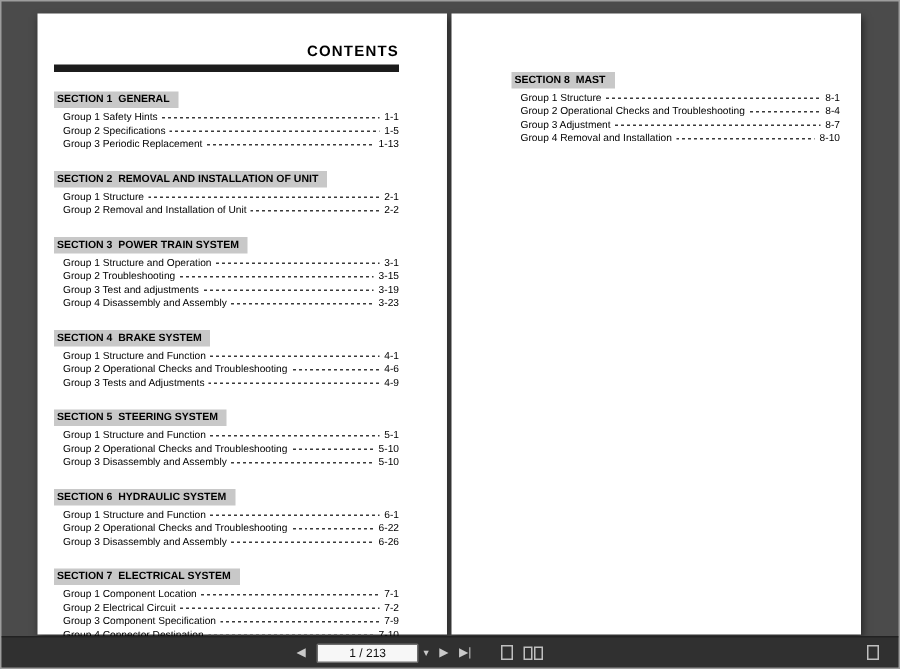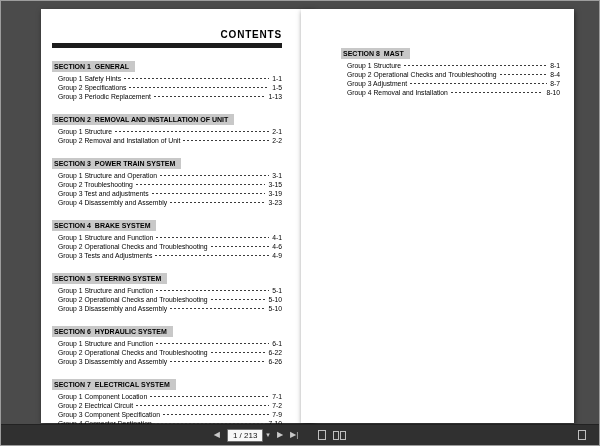--- a/index.html
+++ b/index.html
@@ -13,21 +13,21 @@
     background:#4b4b4b; overflow:hidden;
     border:1px solid #9d9d9d;
   }
   
   .canvas { position:absolute; top:0; left:0; right:0; bottom:21px; }
   .page {
     position:absolute; top:8px; height:414px; width:273px;
     background:#ffffff;
     box-shadow:1px 2px 5px rgba(0,0,0,0.5);
   }
-  .page-left  { left:40px;  padding:14px 32px 0 11px; }
+  .page-left  { left:24px;  padding:14px 32px 0 11px; }
   .page-right { left:300px; padding:26px 14px 0 40px; }
 
   .contents-title {
     text-align:right; font-weight:bold; font-size:10px;
     letter-spacing:0.8px; color:#000; margin-top:6px;
   }
   .contents-rule { height:5px; background:#1c1c1c; margin-top:3px; }
 
   .section { margin-top:7px; }
   .section-title {
@@ -54,21 +54,21 @@
   .tb-center {
     position:absolute; left:0; right:0; top:0; height:100%;
     display:flex; justify-content:center; align-items:center;
     gap:7px; padding-right:40px;
   }
   .tb-btn {
     color:#c9c9c9; font-size:8px; line-height:1; cursor:default;
   }
   .page-box {
     background:#f7f7f7; color:#111; border:1px solid #6d6d6d;
-    font-size:8px; line-height:11px; padding:0 5px; min-width:34px;
+    font-size:8px; line-height:11px; padding:0 21px; min-width:34px;
     text-align:center; border-radius:1px;
   }
   .tb-caret { color:#c9c9c9; font-size:7px; margin-left:-4px; }
   .tb-gap { width:6px; }
   .tb-icon { display:inline-flex; align-items:center; gap:1px; }
   .sq { width:8px; height:10px; border:1px solid #bfbfbf; display:inline-block; background:transparent; }
   .sq-small { width:6px; height:9px; }
   .tb-right { position:absolute; right:13px; top:50%; transform:translateY(-50%); }
 </style>
 </head>

